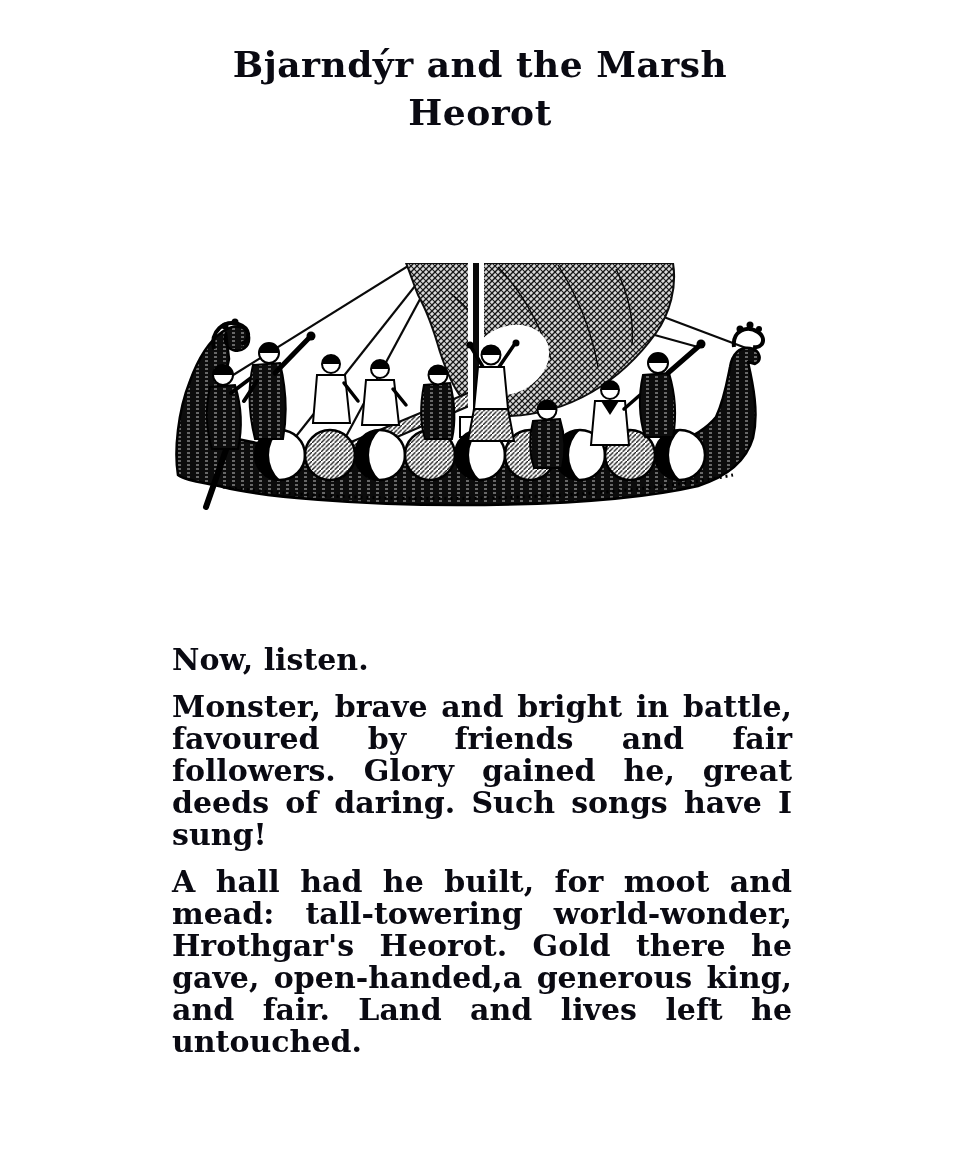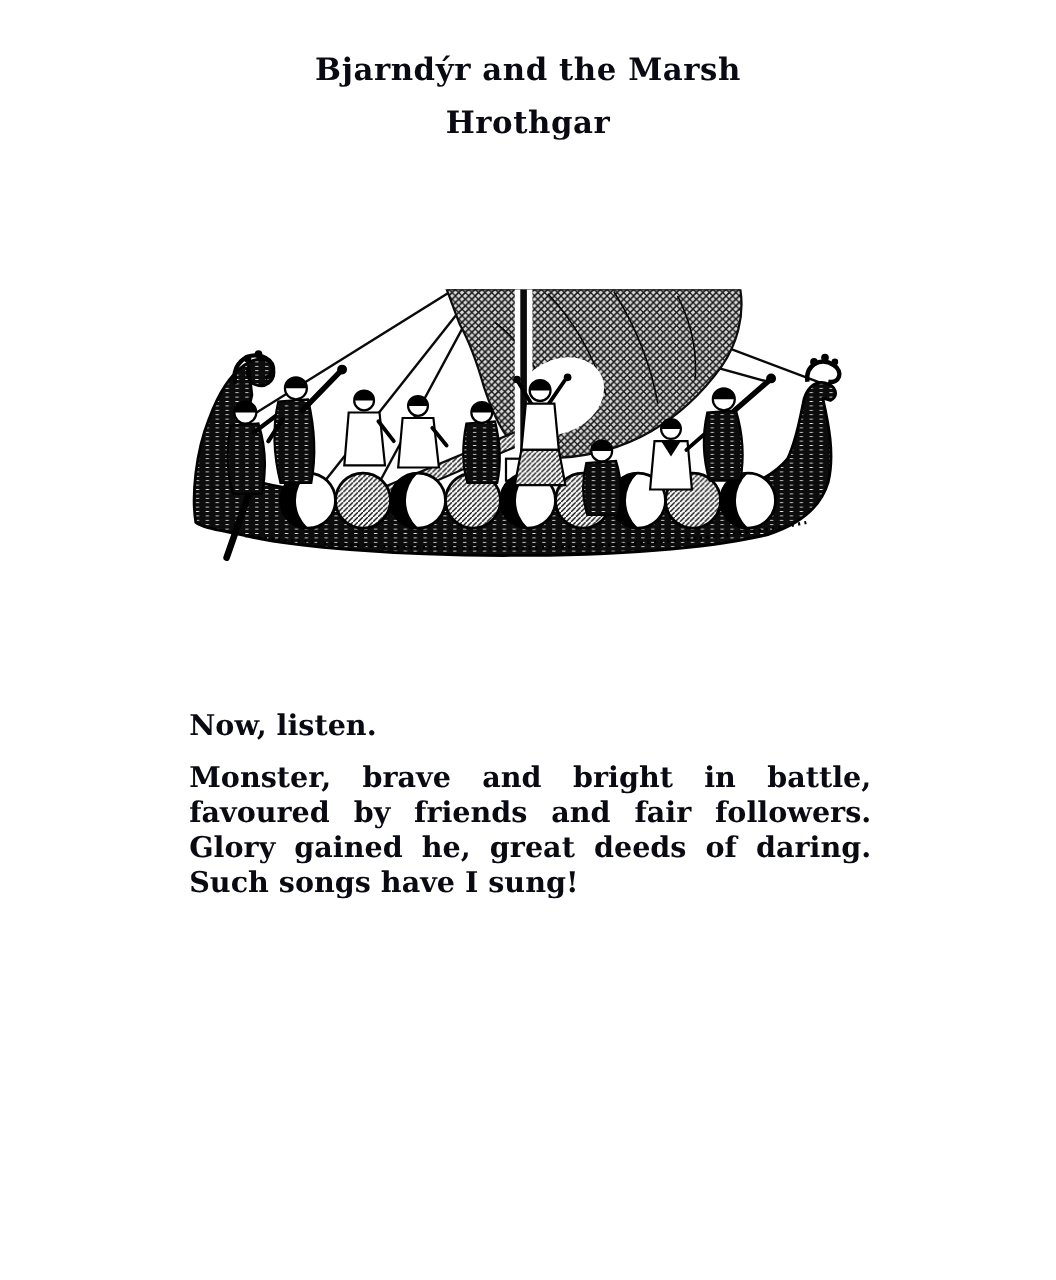--- a/index.html
+++ b/index.html
@@ -8,57 +8,57 @@
     width:960px; height:1164px;
     background:#ffffff;
     overflow:hidden;
     font-family:"DejaVu Serif", serif;
     color:#0a0a12;
   }
   .title {
     margin:0;
     padding-top:40px;
     text-align:center;
-    font-size:28px;
+    font-size:36px;
     line-height:48px;
     font-weight:bold;
     letter-spacing:0.5px;
     color:#0a0a12;
   }
   .title-line { display:block; }
   .illustration {
     position:absolute;
     top:263px; left:0;
     width:960px; margin:0;
     text-align:center;
   }
   .illustration svg { display:block; margin:0 auto; }
   .story {
     position:absolute;
     top:644px; left:172px;
     width:620px;
   }
   .story p {
     margin:0 0 15px 0;
-    font-size:26px;
+    font-size:30px;
     line-height:32px;
     font-weight:bold;
     text-align:justify;
     color:#0a0a12;
   }
   .story p:last-child { margin-bottom:0; }
 </style>
 </head>
 <body>
 
 <div class="page">
 
   <h1 class="title">
     <span class="title-line">Bjarndýr and the Marsh</span>
-    <span class="title-line">Hrothgar</span>
+    <span class="title-line">Heorot</span>
   </h1>
 
   <figure class="illustration">
     <svg width="625" height="247" viewBox="0 0 625 247" xmlns="http://www.w3.org/2000/svg" aria-hidden="true">
       <defs>
         <pattern id="sailTex" width="6" height="6" patternUnits="userSpaceOnUse">
           <rect width="6" height="6" fill="#d9d9d9"></rect>
           <path d="M0,6 L6,0" stroke="#161616" stroke-width="1.4"></path>
           <path d="M0,0 L6,6" stroke="#161616" stroke-width="1.1"></path>
         </pattern>
@@ -194,15 +194,16 @@
           <circle cx="490" cy="100" r="10" fill="#ffffff" stroke="#000000" stroke-width="2"></circle>
           <path d="M480,100 a10,10 0 0 1 20,0 z" fill="#000000"></path>
         </g>
       </g>
     </svg>
   </figure>
 
   <div class="story">
     <p>Now, listen.</p>
     <p>Monster, brave and bright in battle, favoured by friends and fair followers. Glory gained he, great deeds of daring. Such songs have I sung!</p>
+    <p>A hall had he built, for moot and mead: tall-towering world-wonder, Hrothgar's Heorot. Gold there he gave, open-handed,a generous king, and fair. Land and lives left he untouched.</p>
   </div>
 
 </div>
 
 </body></html>

